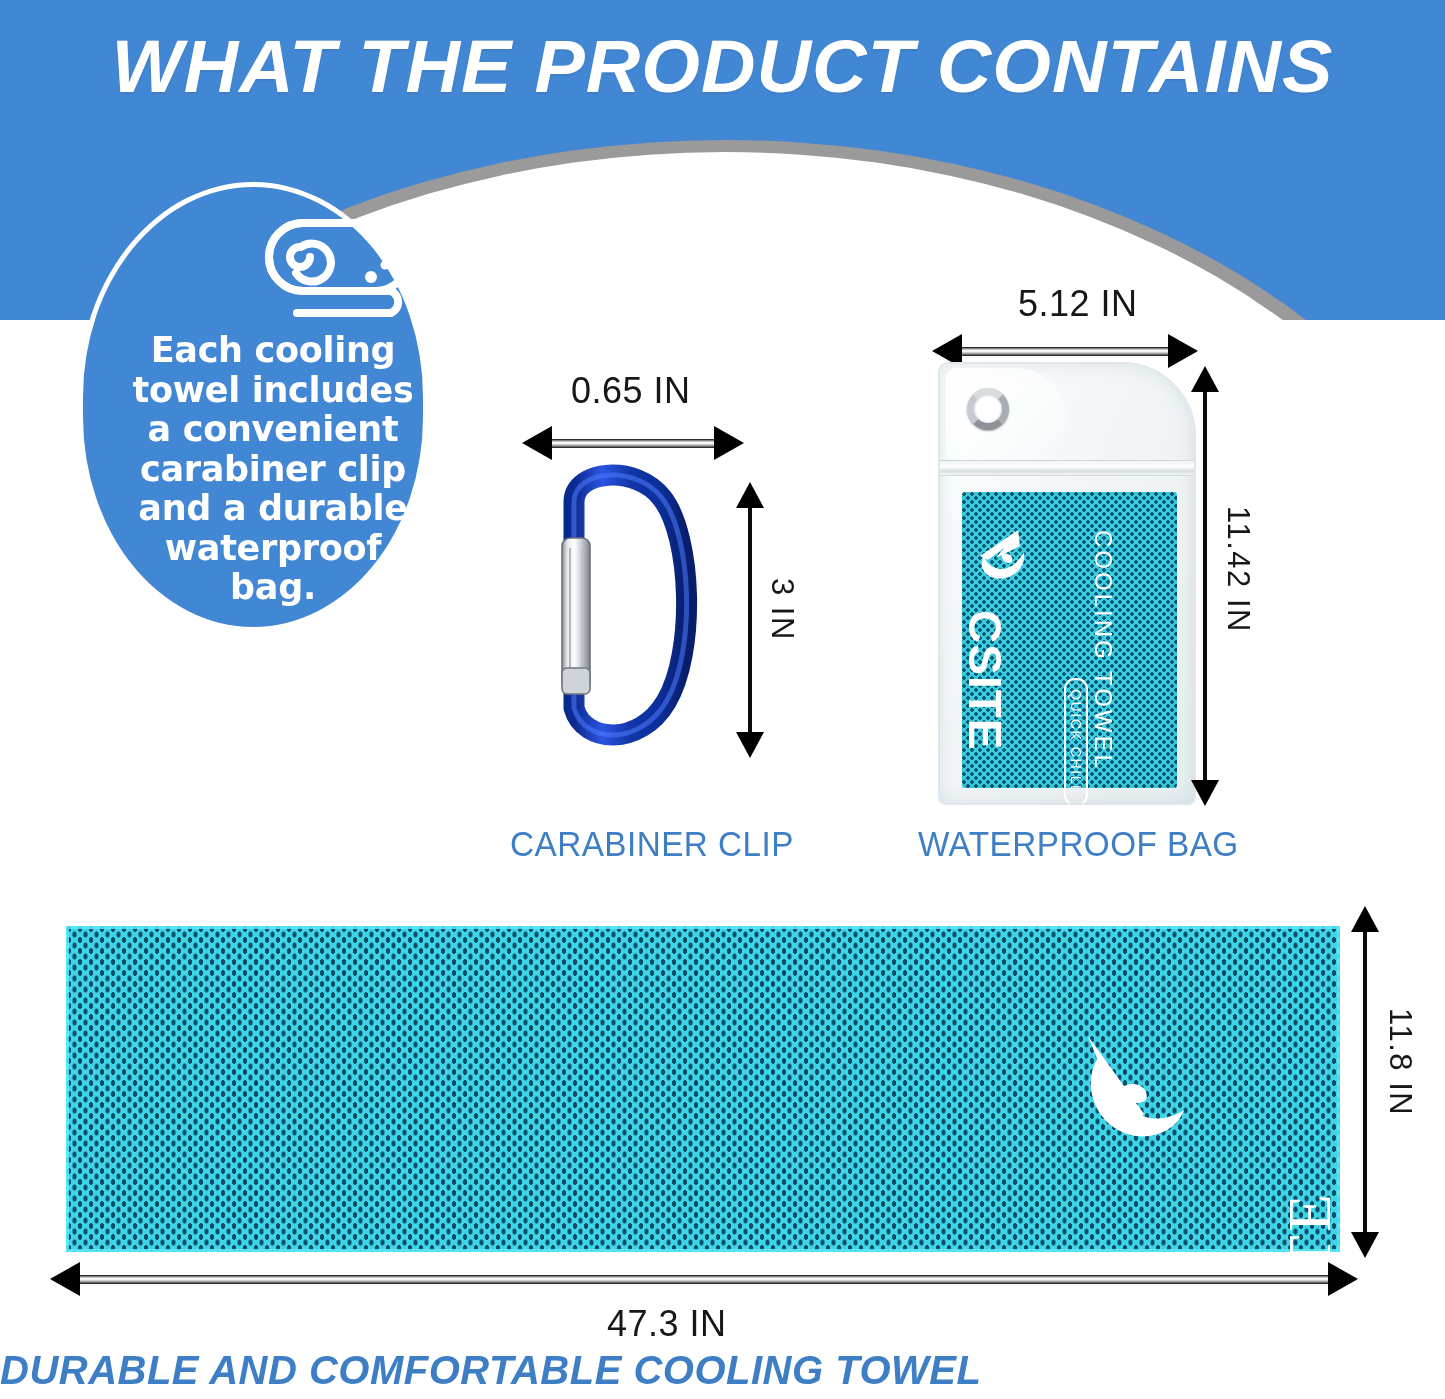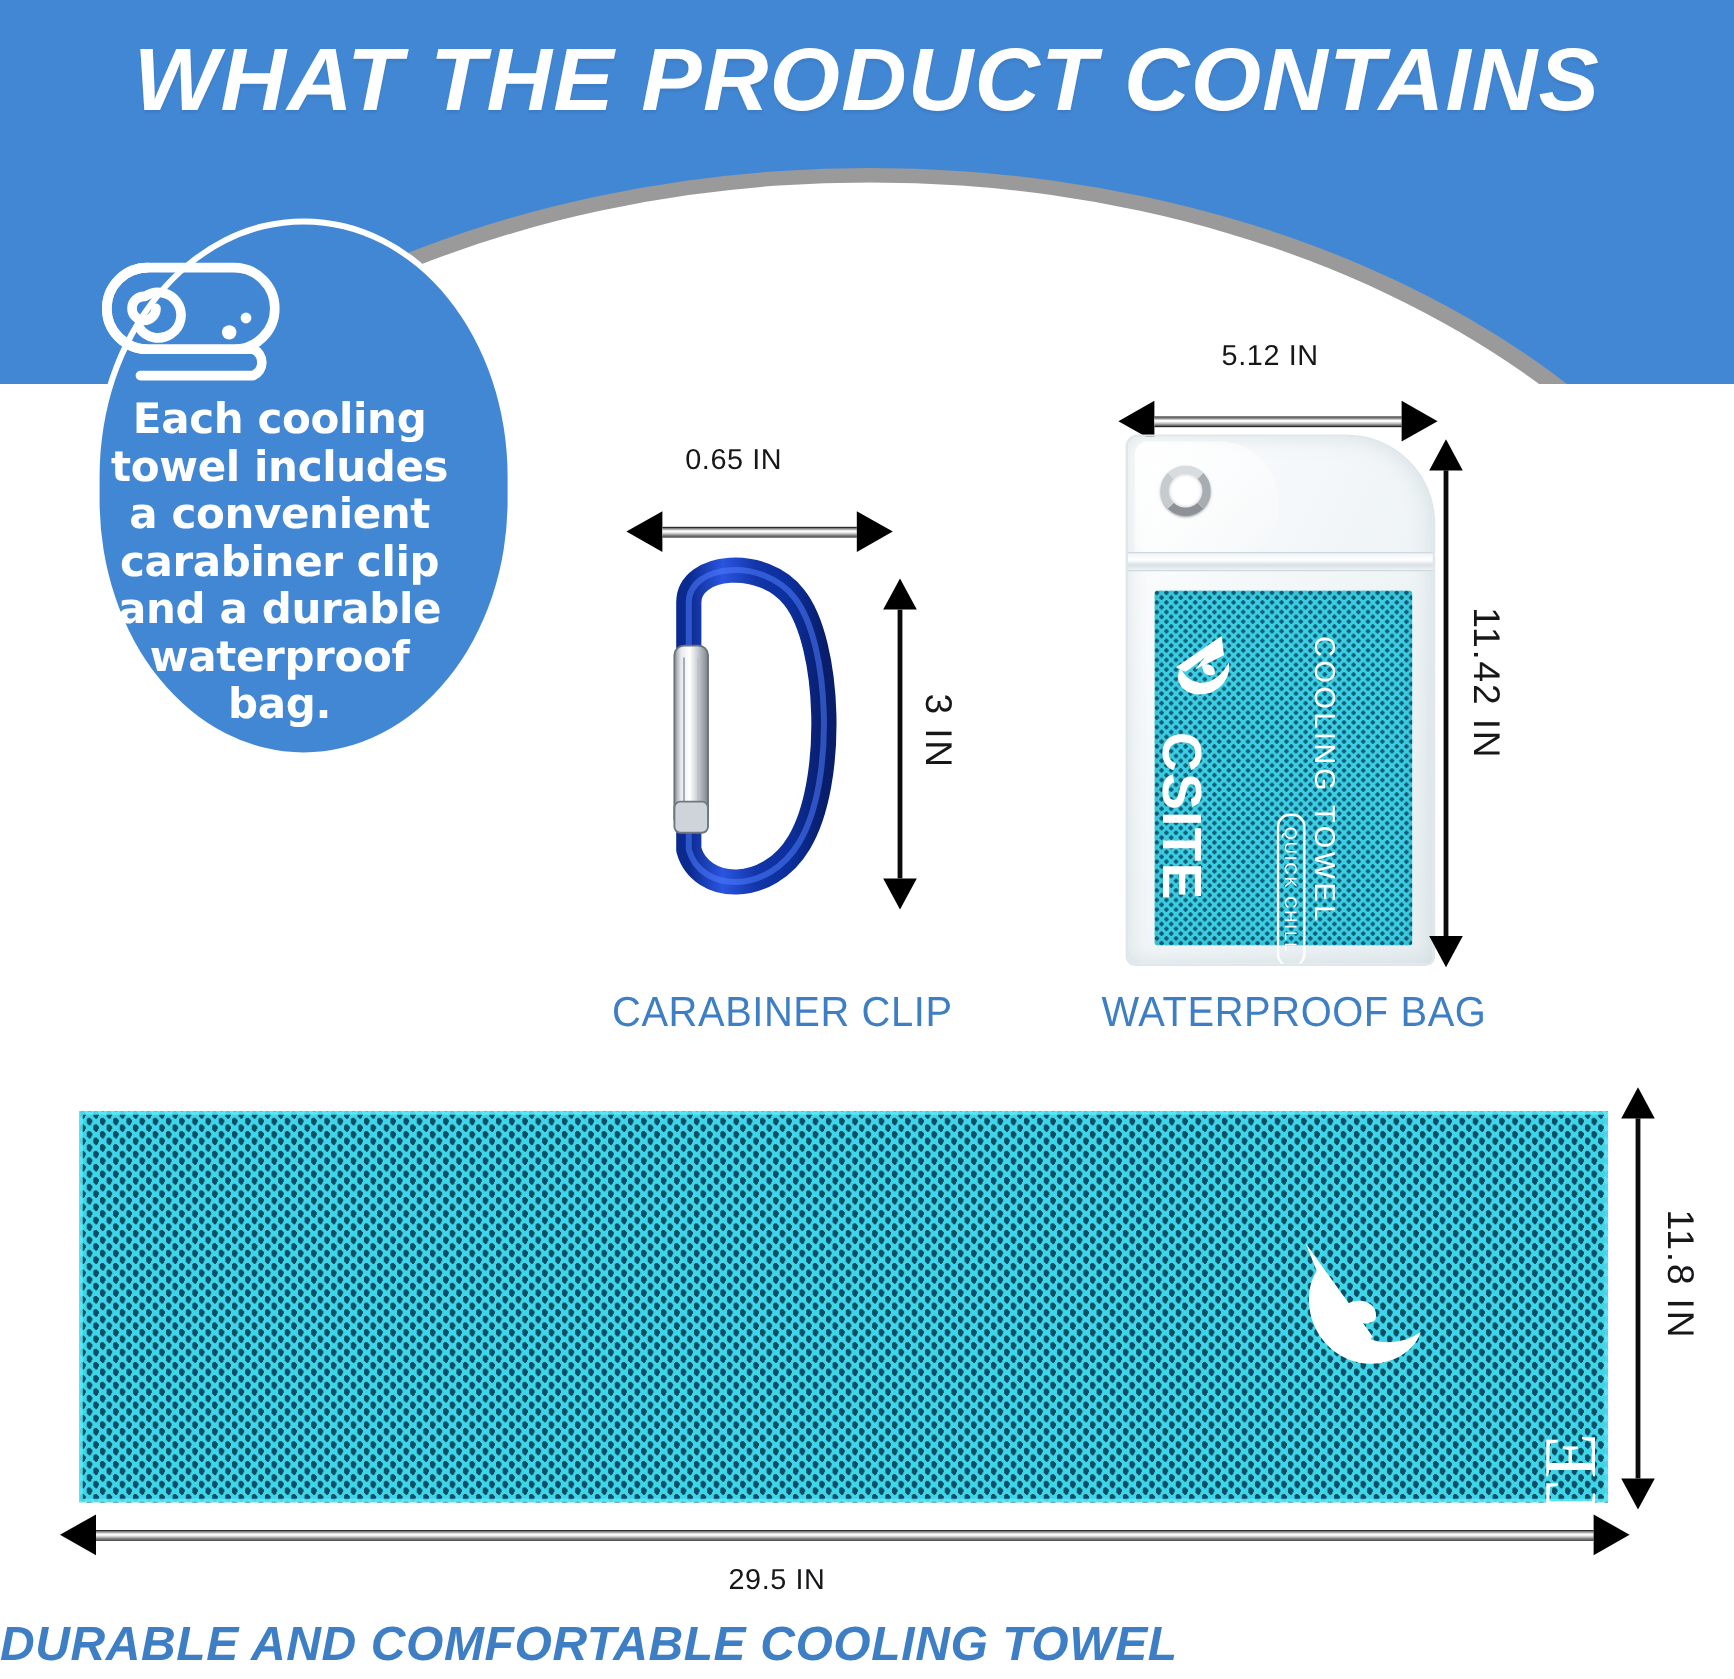--- a/index.html
+++ b/index.html
@@ -71,41 +71,41 @@
     left: 78px;
     top: 182px;
     width: 350px;
     height: 450px;
     background: #4287d4;
     border: 5px solid #ffffff;
     border-radius: 175px / 215px;
     z-index: 5;
     display: flex;
     flex-direction: column;
-    align-items: flex-start;
+    align-items: flex-end;
     padding-top: 22px;
   }
   .towel-icon { width: 160px; height: 110px; }
   .badge-text {
     margin-top: 12px;
     width: 300px;
     text-align: center;
     color: #ffffff;
     font-size: 35px;
     line-height: 1.13;
     font-weight: bold;
     font-family: "DejaVu Sans", sans-serif;
     letter-spacing: -0.3px;
   }
 
   
   .dim-h {
     position: absolute;
     color: #17171a;
-    font-size: 24px;
+    font-size: 36px;
     font-family: "Liberation Sans", sans-serif;
     white-space: nowrap;
     letter-spacing: 0.5px;
   }
   .dim-v {
     position: absolute;
     color: #17171a;
     font-size: 31px;
     font-family: "Liberation Sans", sans-serif;
     white-space: nowrap;
@@ -420,17 +420,17 @@
     <span class="shaft"></span>
     <span class="head down"></span>
   </div>
   <div class="dim-v" style="left:1418px; top:1008px;">11.8 IN</div>
 
   <div class="arrow-h" style="left:50px; top:1262px; width:1308px; height:34px;">
     <span class="head left"></span>
     <span class="shaft"></span>
     <span class="head right"></span>
   </div>
-  <div class="dim-h" style="left:607px; top:1303px;">29.5 IN</div>
+  <div class="dim-h" style="left:607px; top:1303px;">47.3 IN</div>
 
   <div class="bottom-caption">DURABLE AND COMFORTABLE COOLING TOWEL</div>
 
 </div>
 
 </body></html>

